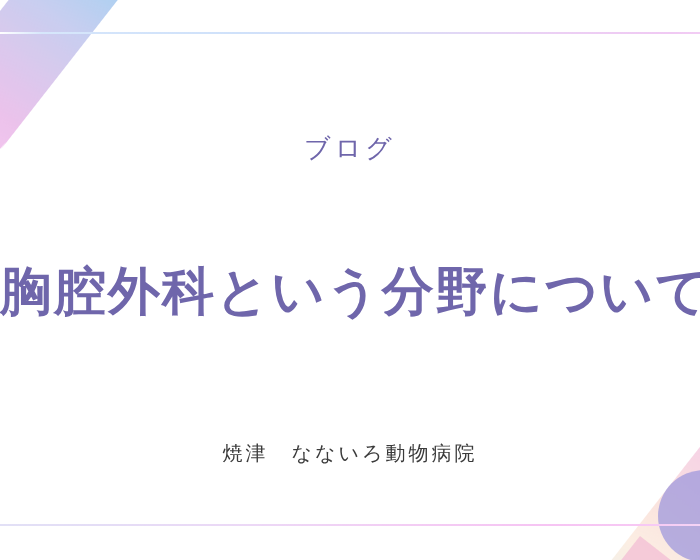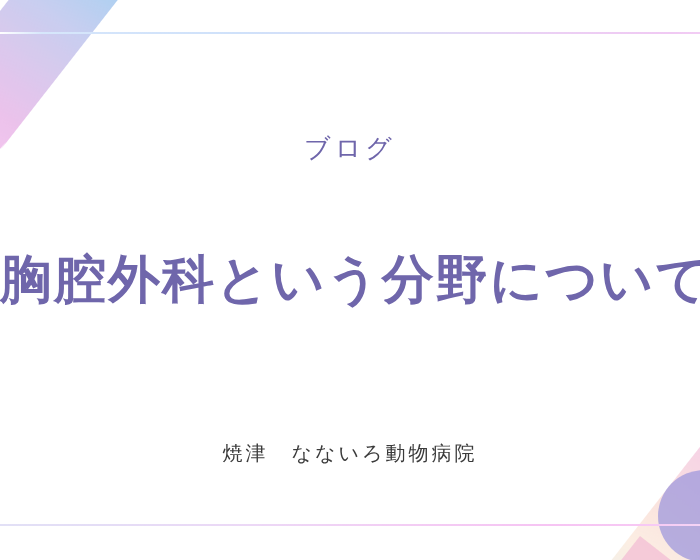--- a/index.html
+++ b/index.html
@@ -146,21 +146,21 @@
     color: #6f66ab;
     font-size: 26px;
     letter-spacing: 4px;
     font-weight: 400;
     line-height: 1.2;
     white-space: nowrap;
   }
 
   .title {
     position: absolute;
-    top: 226px;
+    top: 238px;
     left: 0;
     width: 700px;
     text-align: center;
     color: #6f66ab;
     font-weight: 700;
     line-height: 1.26;
   }
   .title-line {
     display: block;
     white-space: nowrap;

